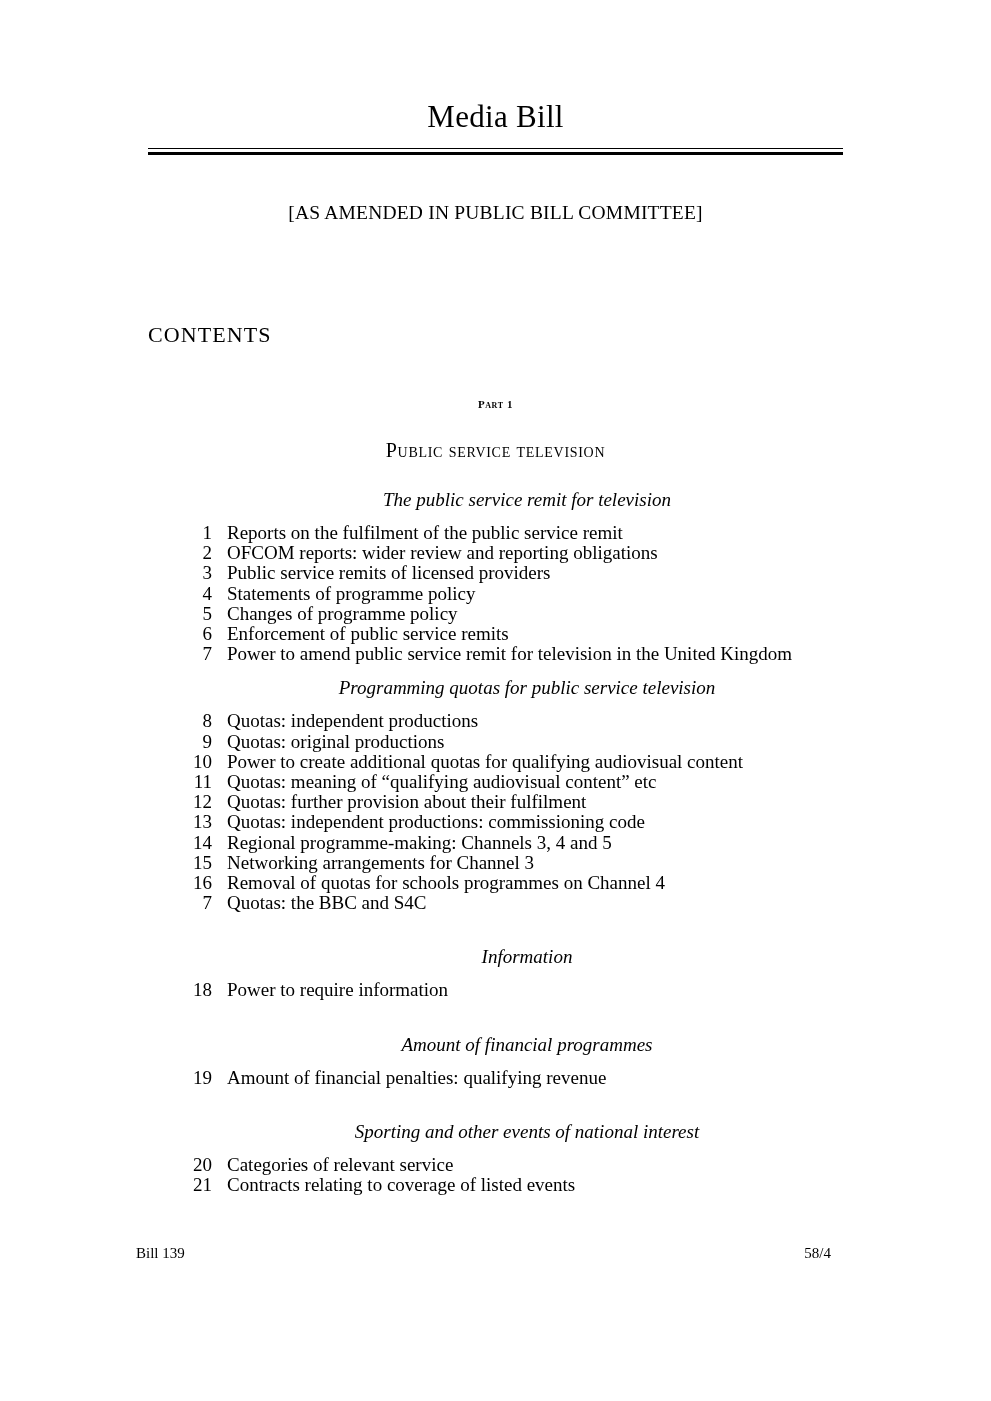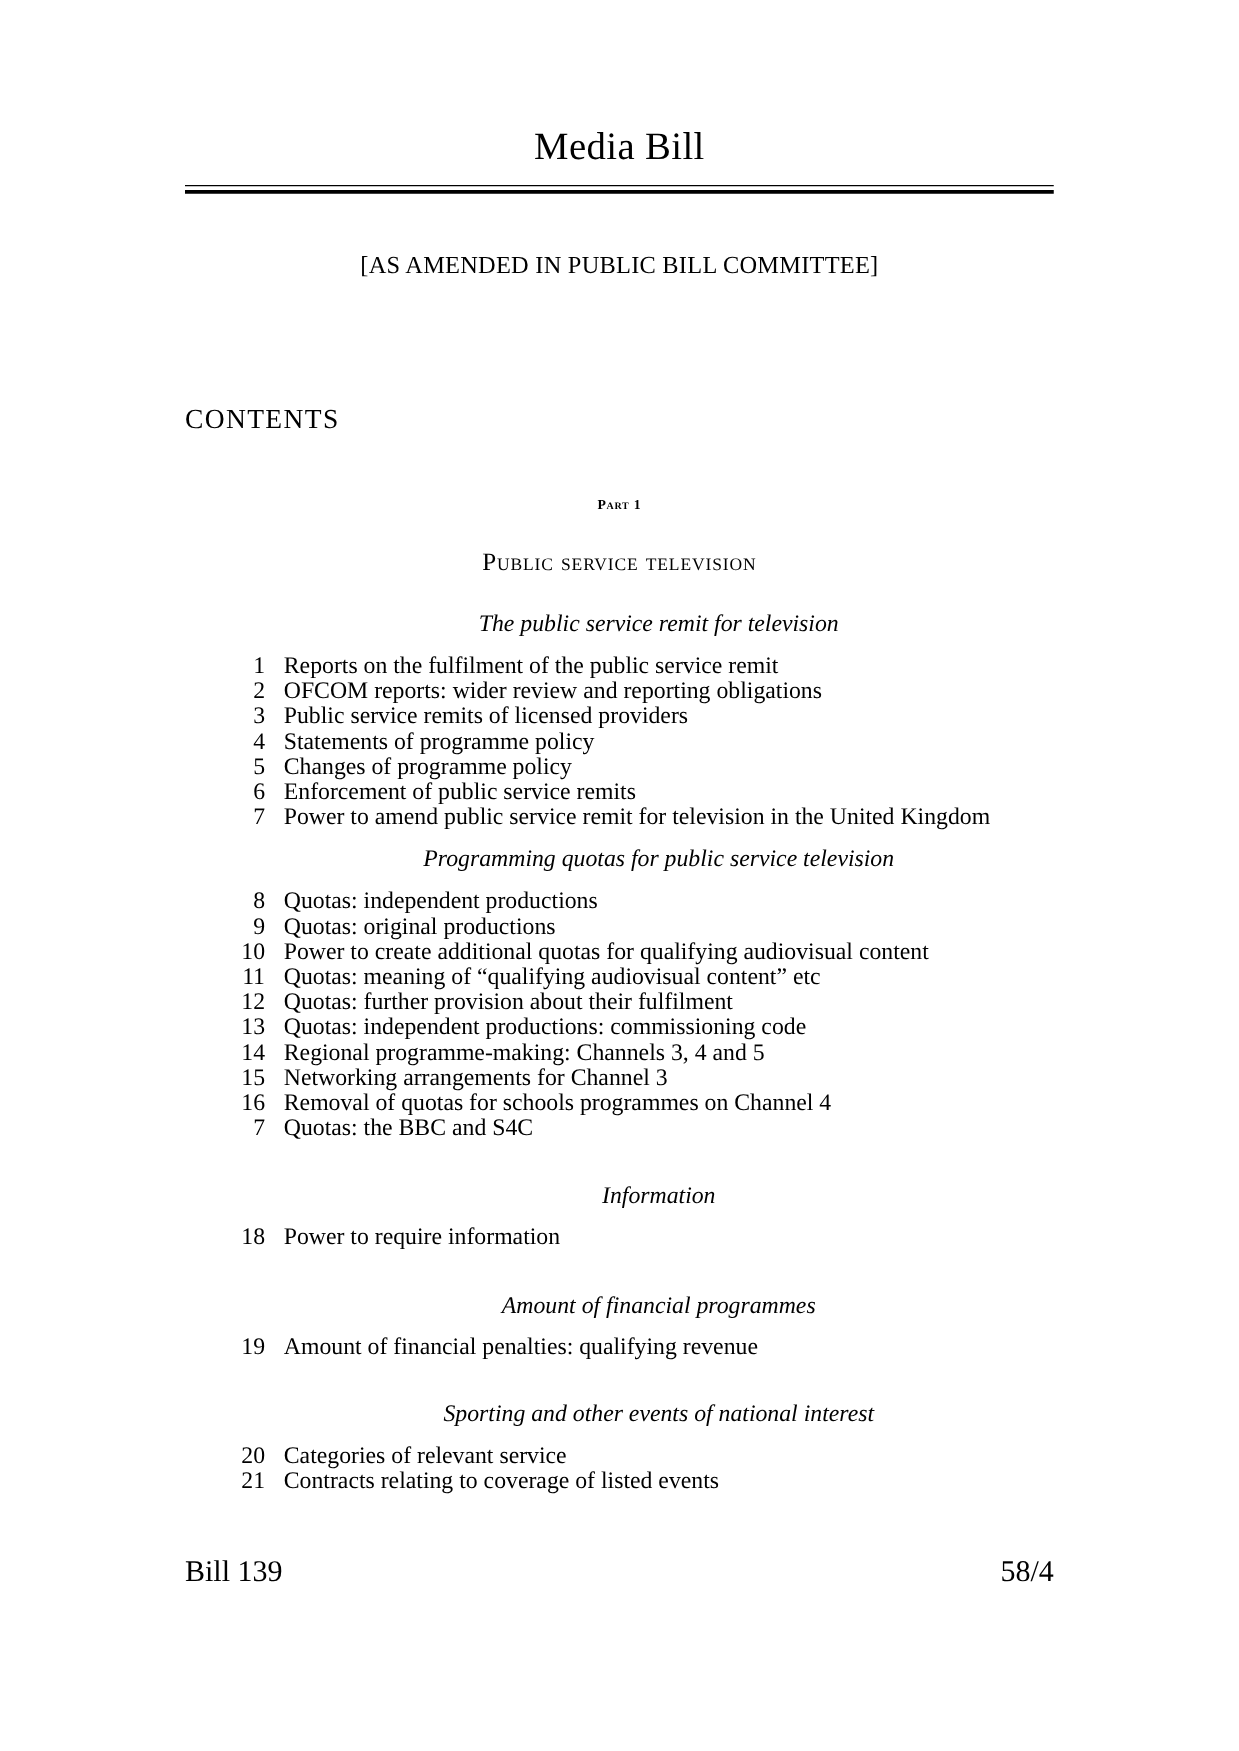--- a/index.html
+++ b/index.html
@@ -133,26 +133,26 @@
     text-align: right;
     flex: 0 0 27px;
   }
   .entry-text {
     padding-left: 15px;
   }
 
   
   .footer {
     position: absolute;
-    left: 148px;
+    left: 136px;
     top: 1245px;
     width: 695px;
     display: flex;
     justify-content: space-between;
-    font-size: 24px;
+    font-size: 15px;
     gap: 12px;
   }
 </style>
 </head>
 <body>
 
 <div class="page">
 
   <div class="title-block">
     <div class="doc-title">Media Bill</div>

